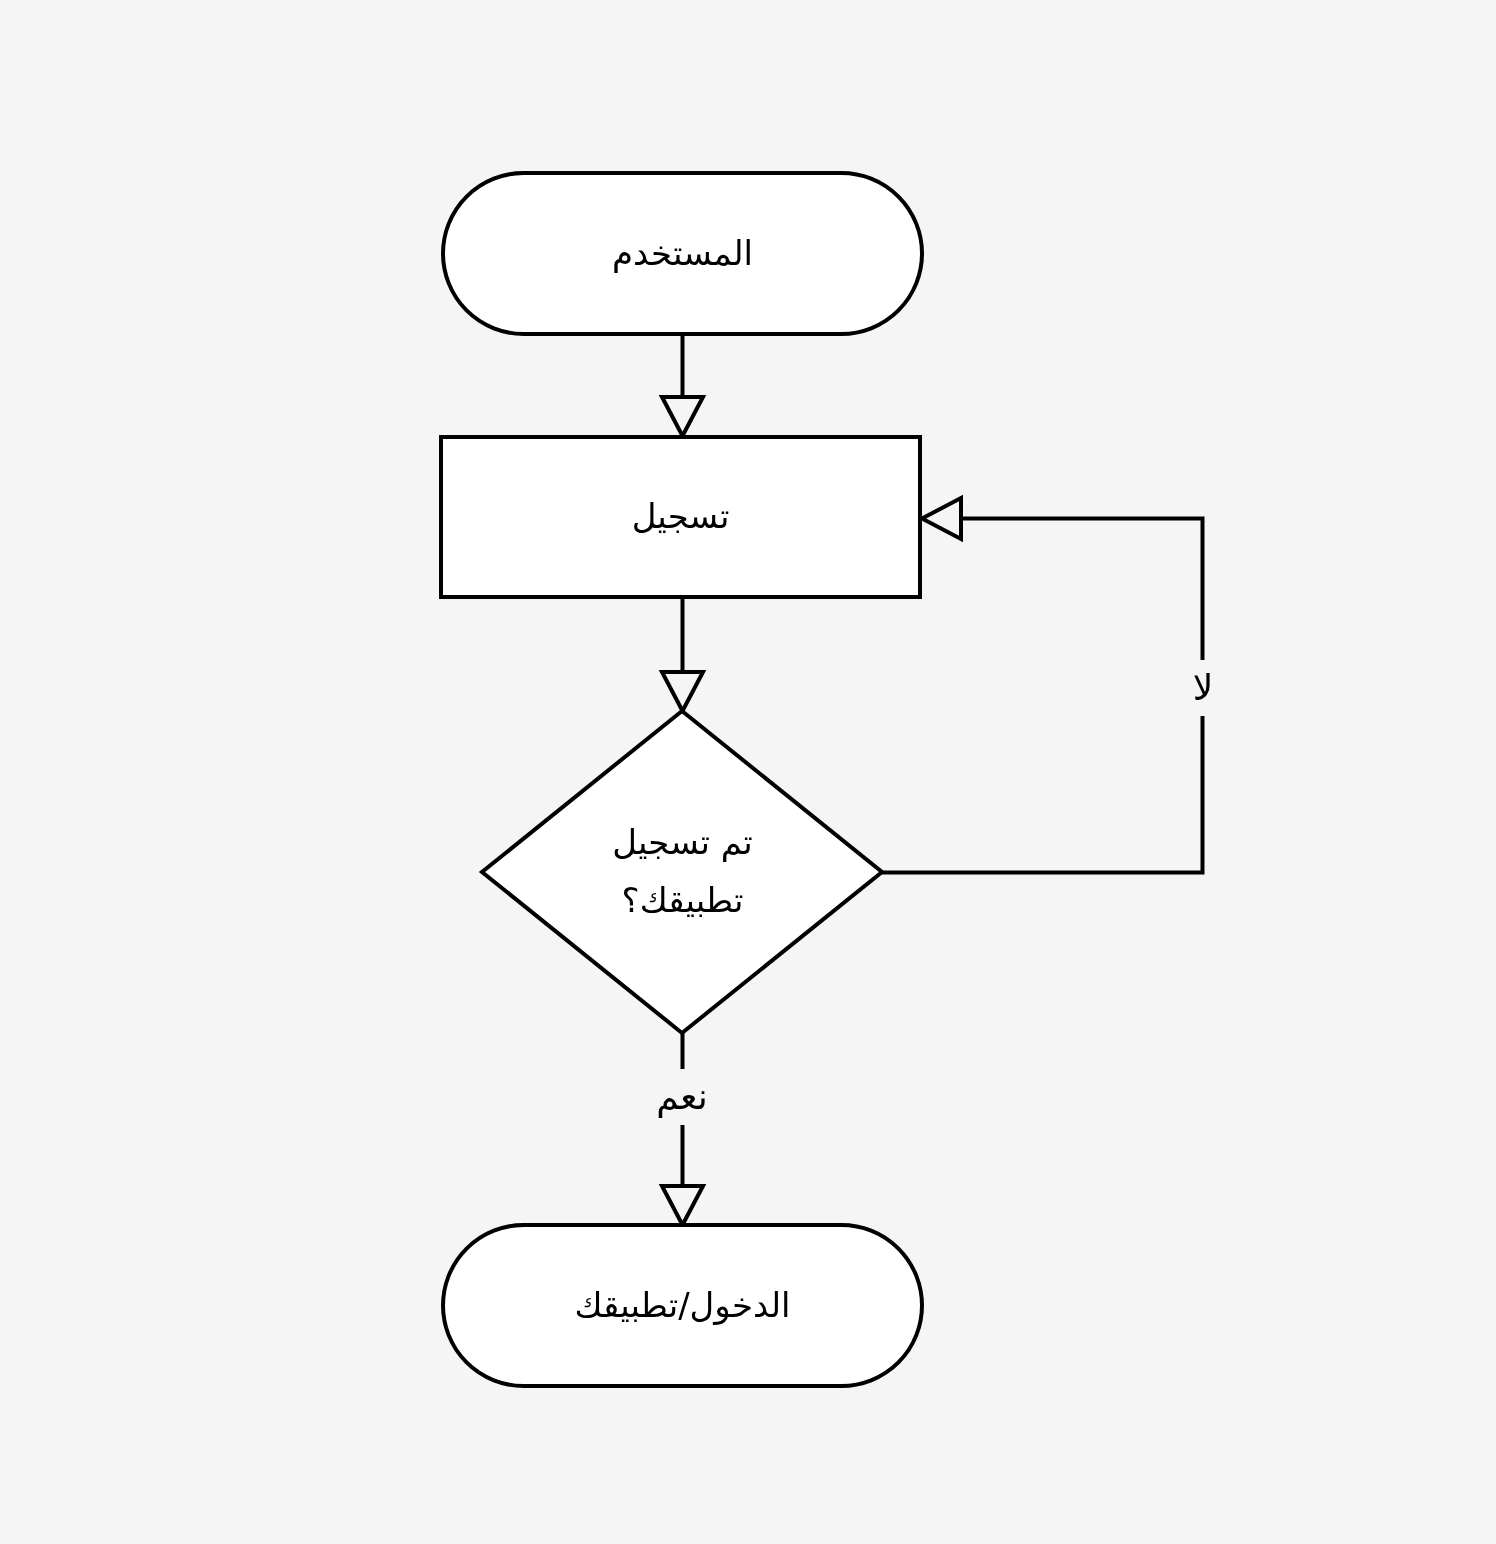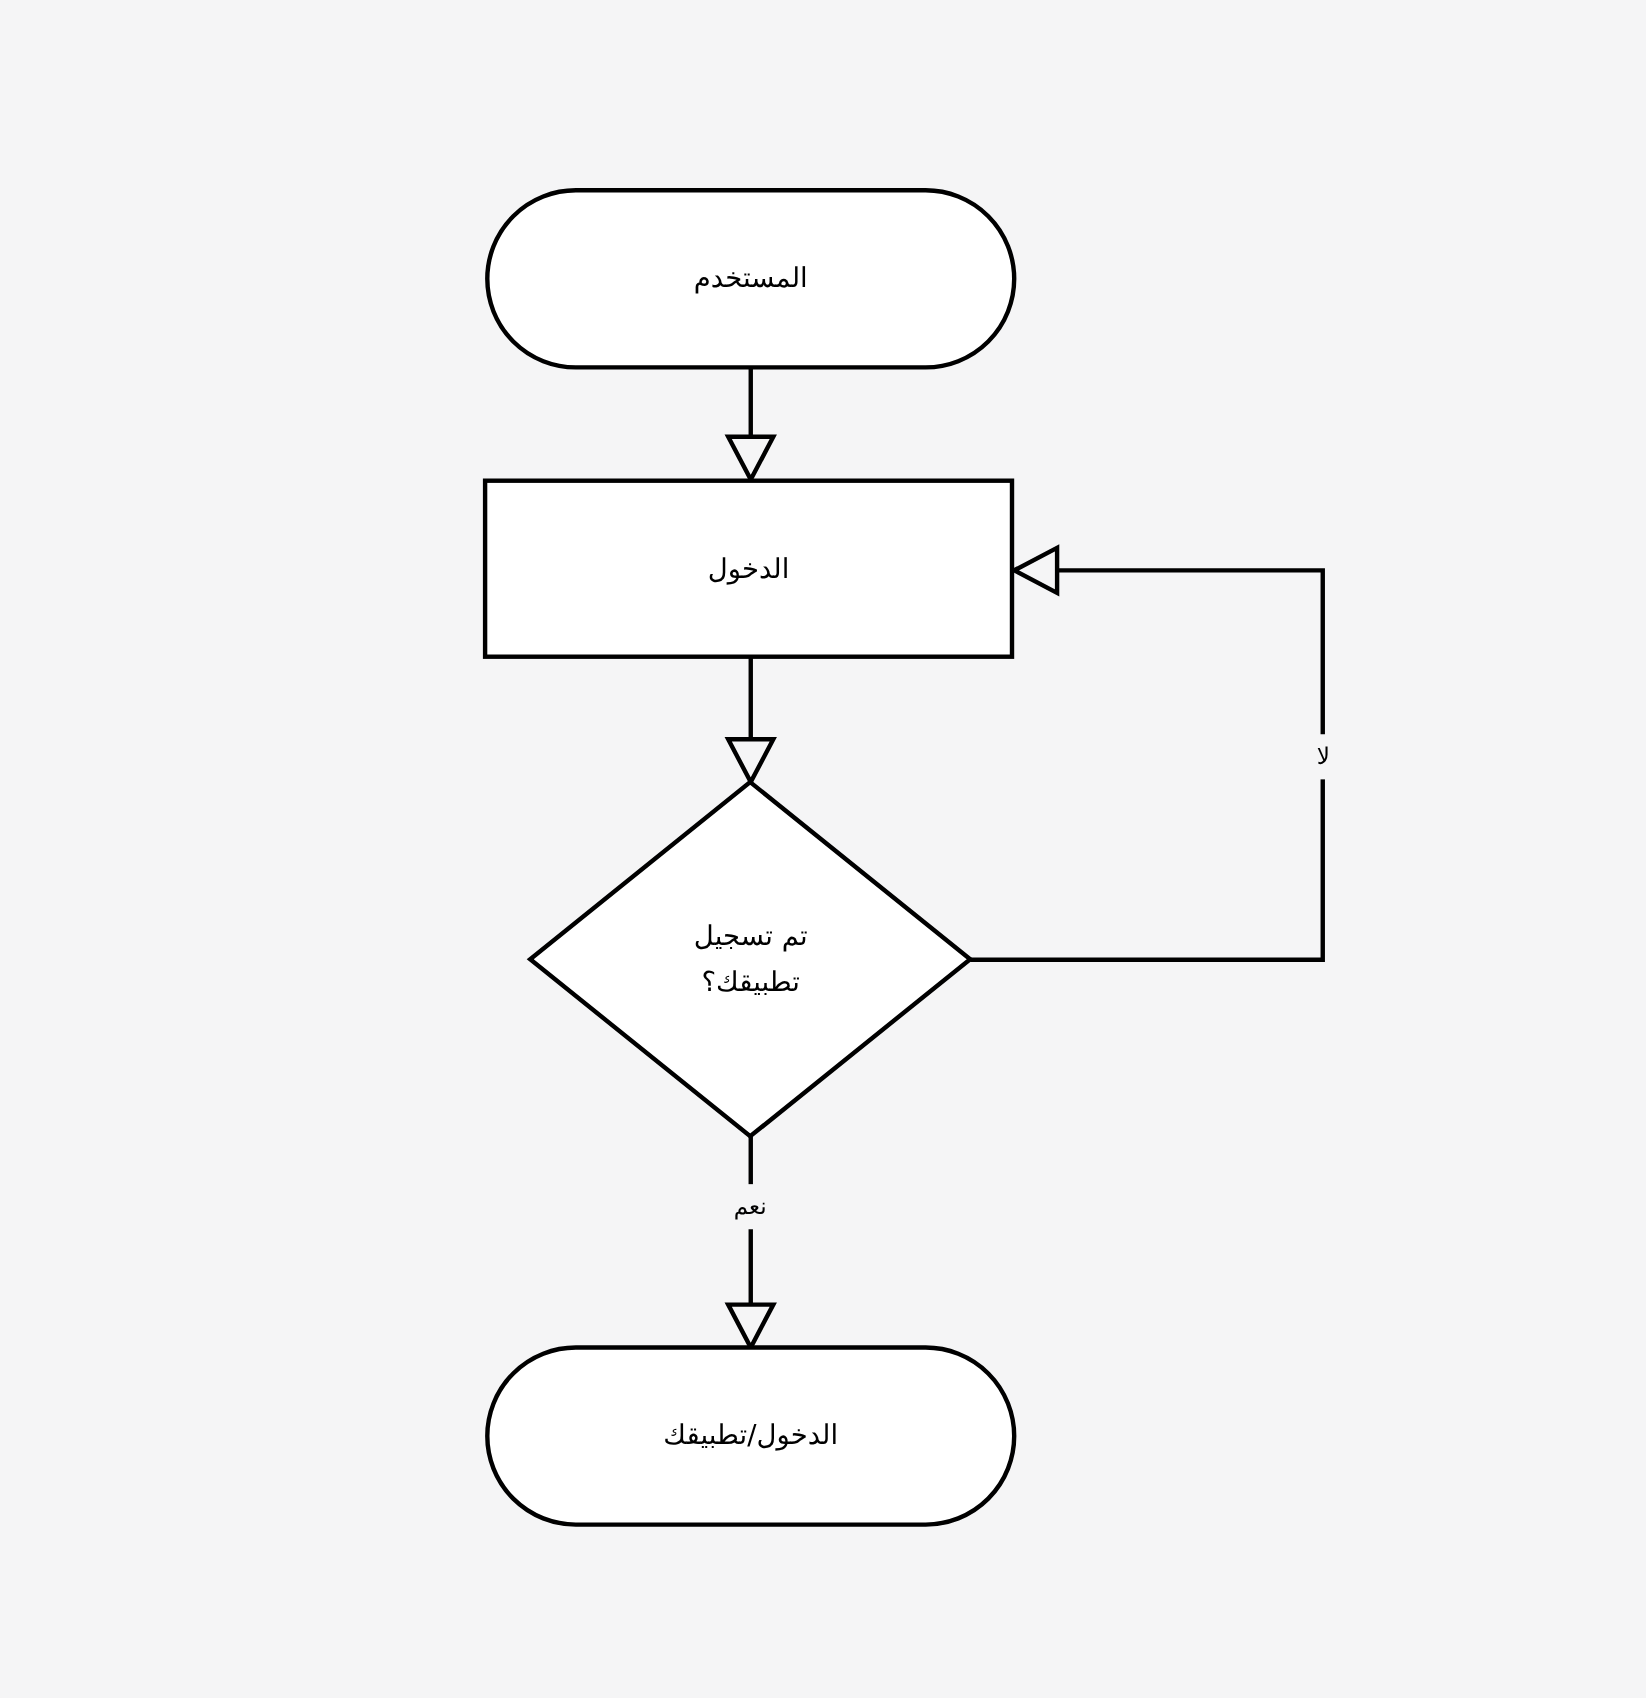--- a/index.html
+++ b/index.html
@@ -34,32 +34,33 @@
   .arrowhead {
     fill: var(--background, #f5f5f6);
     stroke: var(--stroke, #000000);
     stroke-width: 4;
     stroke-linejoin: miter;
   }
   .node-label {
     position: absolute;
     display: flex;
     flex-direction: column;
+    align-items: center;
     justify-content: center;
     text-align: center;
-    font-size: 25px;
+    font-size: 34px;
     line-height: 1.7;
     direction: rtl;
     pointer-events: none;
   }
   .edge-label {
     position: absolute;
     transform: translate(-50%, -50%);
     background: var(--background, #f5f5f6);
-    font-size: 21px;
+    font-size: 36px;
     line-height: 1;
     padding: 10px 6px;
     direction: rtl;
     text-align: center;
     pointer-events: none;
   }
   .decision-text {
     padding-bottom: 18px;
   }
 </style>
@@ -94,21 +95,21 @@
     <rect class="shape" x="441" y="437" width="479" height="160"></rect>
     <polygon class="shape" points="682,711 882,872 682,1033 482,872"></polygon>
     <rect class="shape" x="443" y="1225" width="479" height="161" rx="80.5" ry="80.5"></rect>
   </svg>
 
   <div class="node-label" style="left:443px; top:173px; width:479px; height:161px;">
     <span>المستخدم</span>
   </div>
 
   <div class="node-label" style="left:441px; top:437px; width:479px; height:160px;">
-    <span>الدخول</span>
+    <span>تسجيل</span>
   </div>
 
   <div class="node-label decision-text" style="left:482px; top:711px; width:401px; height:322px;">
     <span>تم تسجيل</span>
     <span>تطبيقك؟</span>
   </div>
 
   <div class="node-label" style="left:443px; top:1225px; width:479px; height:161px;">
     <span>الدخول/تطبيقك</span>
   </div>

